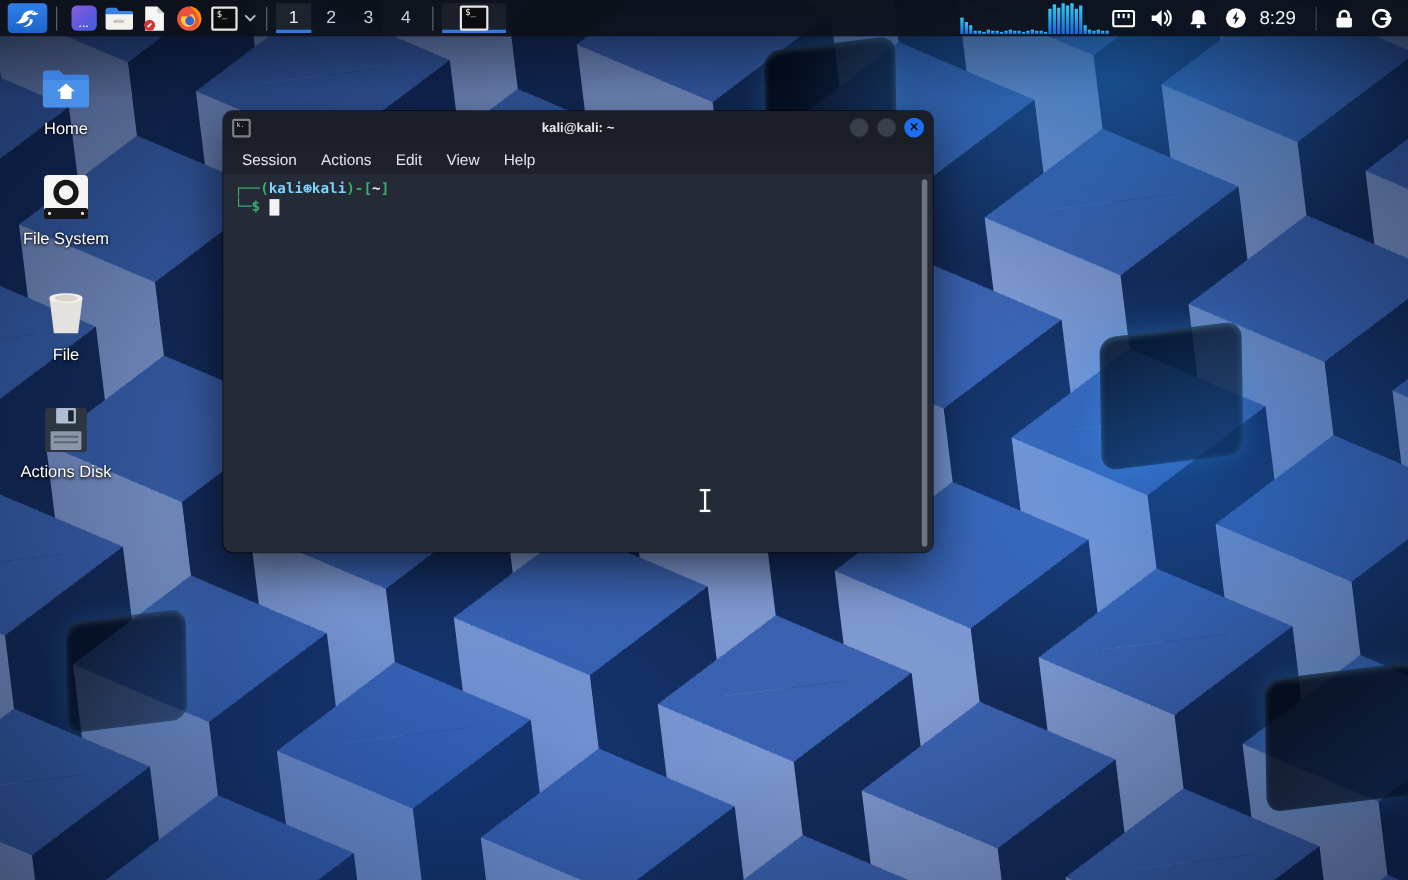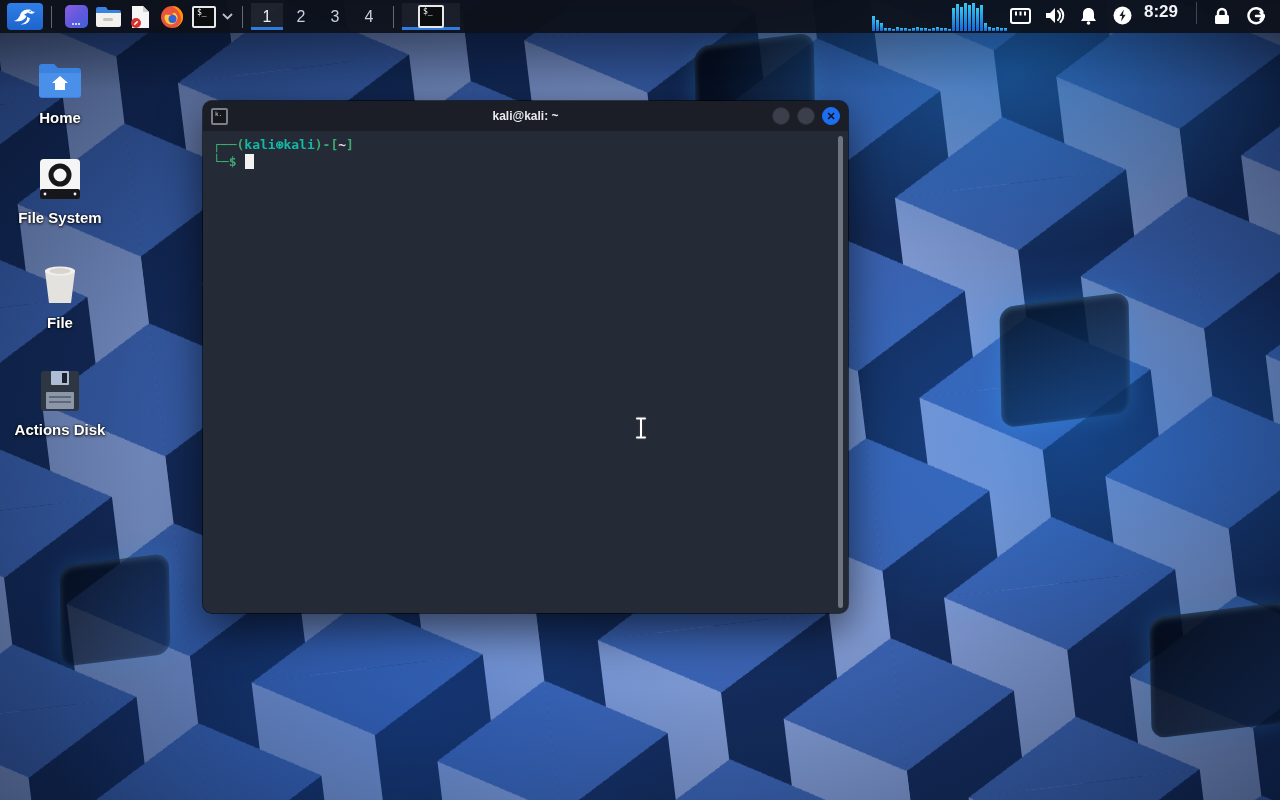--- a/index.html
+++ b/index.html
@@ -64,48 +64,48 @@
   .chevron { width:14px; height:27px; display:flex; align-items:center; justify-content:center; cursor:pointer; }
 
   .workspaces { display:flex; align-items:center; gap:2px; }
   .ws { width:32px; height:27px; display:flex; align-items:center; justify-content:center;
     color:#c8cfdd; font-size:16px; cursor:pointer; border-bottom:3px solid transparent; padding-top:3px; }
   .ws.active { background:rgba(255,255,255,.07); border-bottom-color:#2f7bde; color:#e8edf6; }
 
   .task-btn { width:58px; height:27px; display:flex; align-items:center; justify-content:center;
     border-bottom:3px solid #2f7bde; padding-top:3px; background:rgba(255,255,255,.05); cursor:pointer; }
 
-  .tray { margin-left:auto; display:flex; align-items:flex-start; gap:0;font-weight:bold; }
+  .tray { margin-left:auto; display:flex; align-items:center; gap:0; }
   .cpu-graph { width:118px; height:29px; display:flex; align-items:flex-end; gap:1px; margin-right:14px; cursor:pointer; }
   .cpu-graph .bar { width:3px; background:linear-gradient(180deg,#35c8f2,#1565d8); flex:0 0 auto; }
   .tray-icon { width:34px; height:27px; display:flex; align-items:center; justify-content:center; cursor:pointer; }
   .clock { color:#f1f3f7; font-size:17px; padding:0 10px 0 4px; cursor:pointer; }
 
   
   .desk-icon { position:absolute; width:108px; left:6px; display:flex; flex-direction:column; align-items:center; cursor:pointer; z-index:10;}
   .desk-icon .glyph { height:44px; display:flex; align-items:flex-end; justify-content:center; }
-  .desk-icon .lbl { margin-top:9px; color:#fff; font-size:15px; text-shadow:0 1px 3px rgba(0,0,0,.9), 0 0 2px rgba(0,0,0,.8);font-weight:bold; }
+  .desk-icon .lbl { margin-top:9px; color:#fff; font-size:15px; text-shadow:0 1px 3px rgba(0,0,0,.9), 0 0 2px rgba(0,0,0,.8); }
 
   
-  .window { position:absolute; left:203px; top:101px; width:645px; height:512px;
+  .window { position:absolute; left:203px; top:101px; width:645px; height:401px;
     border-radius:9px; background:#1c2029; box-shadow:0 16px 44px rgba(0,0,0,.6), 0 0 0 1px rgba(0,0,0,.55);
     display:flex; flex-direction:column; overflow:hidden; z-index:20; }
   .titlebar { height:30px; display:flex; align-items:center; padding:0 8px; position:relative; background:#1b1e27; flex:0 0 auto;}
   .win-icon { width:17px; height:17px; background:#15171c; border:2px solid #7a7f88; border-radius:2px;
     color:#cfd2d8; font-family:"DejaVu Sans Mono", monospace; font-size:6px; line-height:7px; padding-left:2px; }
   .win-title { position:absolute; left:0; right:0; text-align:center; color:#e8eaee; font-size:12px; font-weight:bold; pointer-events:none;}
   .win-controls { margin-left:auto; display:flex; gap:7px; z-index:2;}
   .wc { width:18px; height:18px; border-radius:50%; background:#3a3f4b; border:1px solid #2b2f38; cursor:pointer; display:flex; align-items:center; justify-content:center;}
   .wc.close { background:#1d6ff2; border-color:#1d6ff2; color:#10131a; font-size:11px; font-weight:bold; line-height:1;}
   .menubar { height:27px; display:flex; align-items:center; gap:4px; padding:0 8px; background:#1e212b; flex:0 0 auto;}
   .menu-item { color:#e2e5ea; font-size:14px; padding:3px 9px; border-radius:3px; cursor:pointer;}
   .term-body { flex:1; background:rgba(38,43,55,.97); position:relative; font-family:"DejaVu Sans Mono", monospace;
     font-size:13px; font-weight:bold; line-height:17px; padding:5px 10px; }
   .scrollbar { position:absolute; top:5px; bottom:5px; right:5px; width:5px; border-radius:3px; background:#6e7480; cursor:pointer;}
-  .p-green { color:#3cab71; } .p-blue { color:#14b8a6; } .p-white { color:#e6e6e6; }
+  .p-green { color:#3cab71; } .p-blue { color:#7dd3fc; } .p-white { color:#e6e6e6; }
   .cursor-block { display:inline-block; width:9px; height:15px; background:#f2f2f2; vertical-align:text-bottom; margin-left:9px;}
   .ibeam { position:absolute; left:431px; top:285px; }
 
   svg { display:block; }
 </style>
 </head>
 <body>
 
 <div class="wallpaper">
   <div class="cubes"></div>
@@ -323,20 +323,27 @@
   <div class="titlebar">
     <div class="win-icon">k.</div>
     <div class="win-title">kali@kali: ~</div>
     <div class="win-controls">
       <div class="wc"></div>
       <div class="wc"></div>
       <div class="wc close">✕</div>
     </div>
   </div>
 
+  <div class="menubar">
+    <div class="menu-item">Session</div>
+    <div class="menu-item">Actions</div>
+    <div class="menu-item">Edit</div>
+    <div class="menu-item">View</div>
+    <div class="menu-item">Help</div>
+  </div>
 
   <div class="term-body">
     <div>
       <span class="p-green">┌──(</span><span class="p-blue">kali</span><span class="p-blue">⊛</span><span class="p-blue">kali</span><span class="p-green">)-[</span><span class="p-white">~</span><span class="p-green">]</span>
     </div>
     <div>
       <span class="p-green">└─</span><span class="p-green">$</span><span class="cursor-block"></span>
     </div>
 
     <div class="scrollbar"></div>

